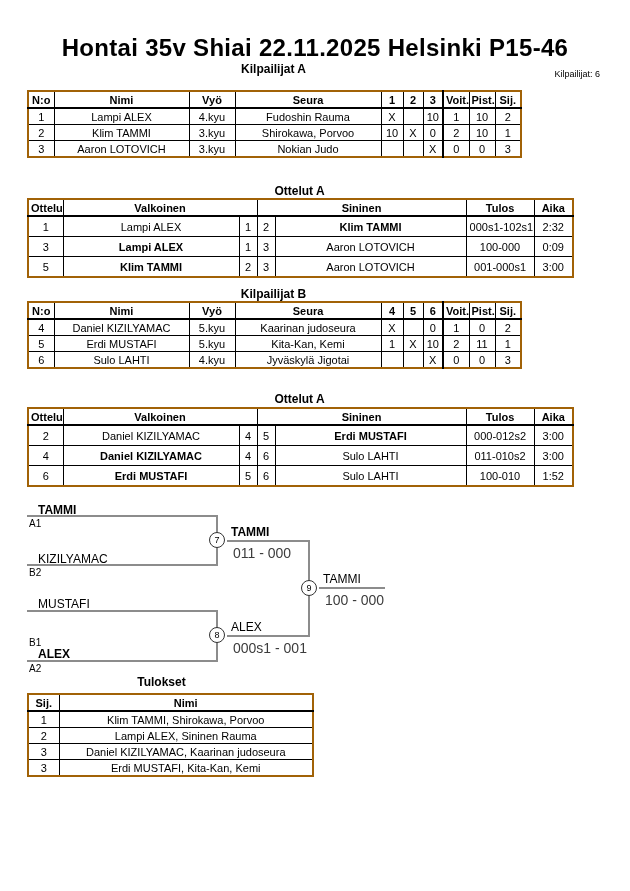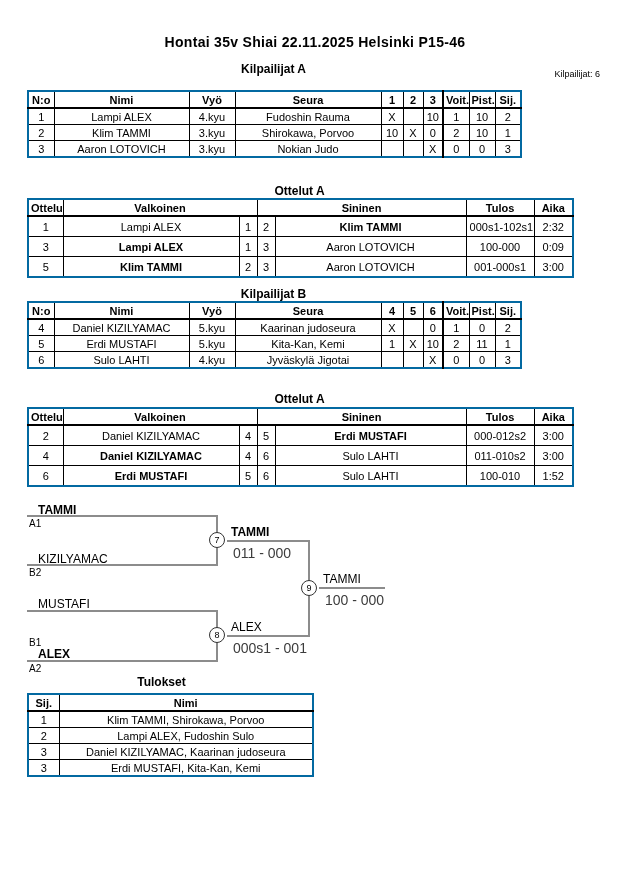--- a/index.html
+++ b/index.html
@@ -2,26 +2,26 @@
 <html><head>
 <meta charset="utf-8">
 <style>
   html,body{margin:0;padding:0;}
   body{
     width:630px;height:891px;background:#ffffff;color:#000;
     font-family:"Liberation Sans","DejaVu Sans",sans-serif;
     position:relative;overflow:hidden;
   }
   .abs{position:absolute;}
-  .title{font-size:14px;font-weight:bold;text-align:center;letter-spacing:.3px;}
+  .title{font-size:24px;font-weight:bold;text-align:center;letter-spacing:.3px;}
   .sect{font-size:12px;font-weight:bold;text-align:center;}
   .small{font-size:9px;}
   table.grid{
     position:absolute;border-collapse:collapse;table-layout:fixed;
-    border:2px solid #0369a1;font-size:11px;
+    border:2px solid #a16207;font-size:11px;
   }
   table.grid th{
     border:1px solid #000;border-bottom:2px solid #000;
     font-weight:bold;padding:1px 2px;height:13px;font-size:11px;
     text-align:center;white-space:nowrap;overflow:hidden;
   }
   table.grid td{
     border:1px solid #000;padding:0 3px;height:15px;
     white-space:nowrap;overflow:hidden;text-align:center;
   }
@@ -336,21 +336,21 @@
         <th>Nimi</th>
       </tr>
     </thead>
     <tbody>
       <tr>
         <td>1</td>
         <td class="a-l">Klim TAMMI, Shirokawa, Porvoo</td>
       </tr>
       <tr>
         <td>2</td>
-        <td class="a-l">Lampi ALEX, Fudoshin Sulo</td>
+        <td class="a-l">Lampi ALEX, Sininen Rauma</td>
       </tr>
       <tr>
         <td>3</td>
         <td class="a-l">Daniel KIZILYAMAC, Kaarinan judoseura</td>
       </tr>
       <tr>
         <td>3</td>
         <td class="a-l">Erdi MUSTAFI, Kita-Kan, Kemi</td>
       </tr>
     </tbody>

